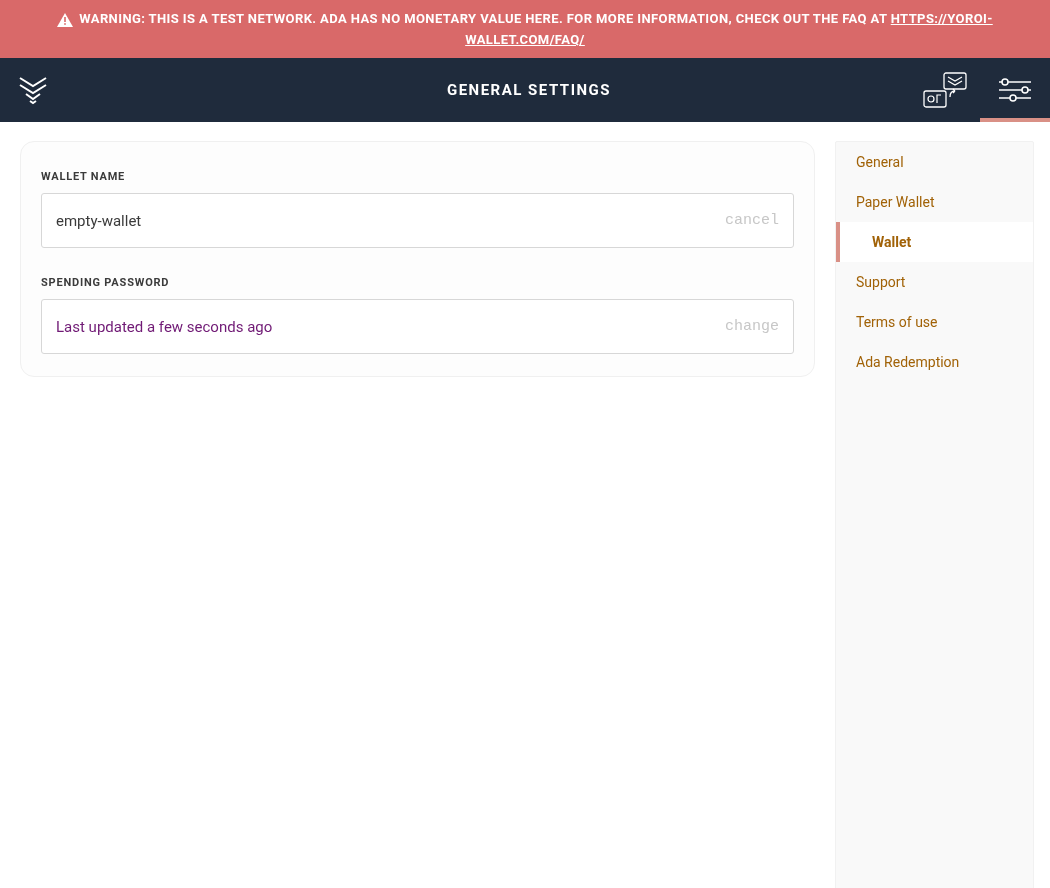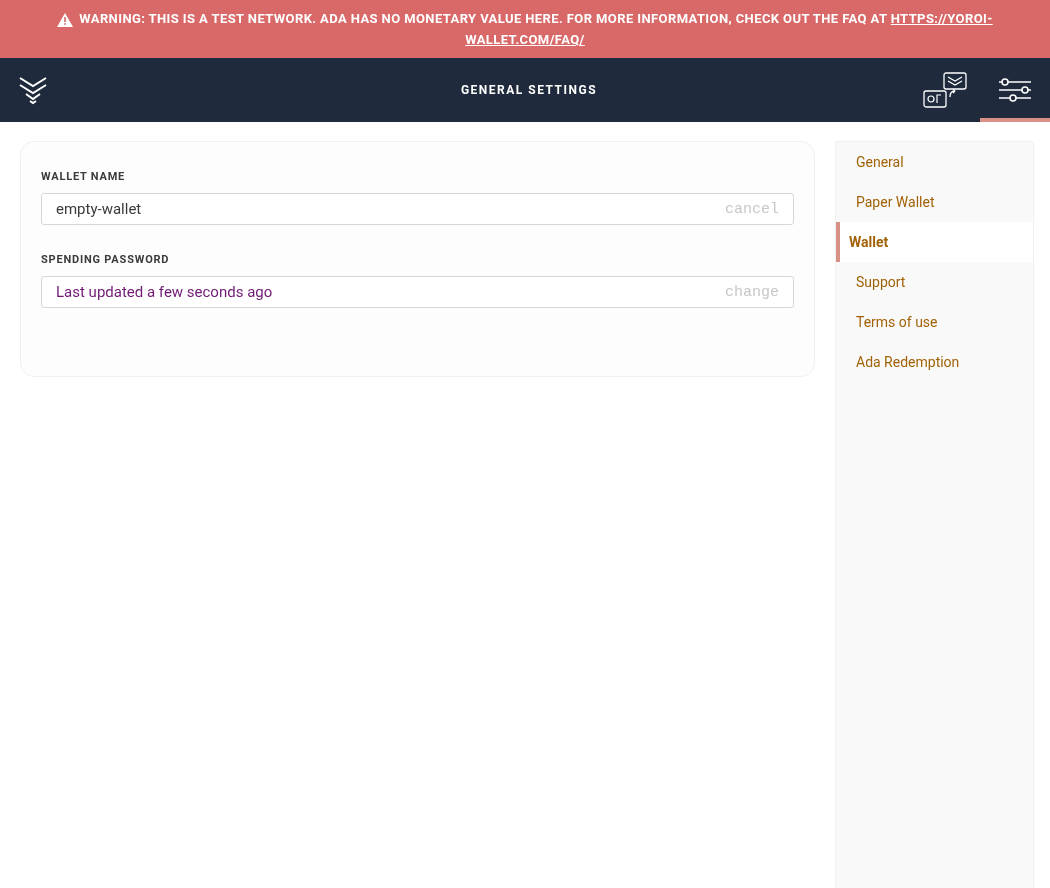--- a/index.html
+++ b/index.html
@@ -8,43 +8,43 @@
     
     .banner { background:#d96969; color:#fff; text-align:center; padding:8px 20px; font-size:13px; font-weight:700; letter-spacing:0.4px; line-height:21px; }
     .banner a { color:#fff; text-decoration:underline; }
     .banner .warn-icon { display:inline-block; vertical-align:middle; margin-right:6px; }
     .banner .warn-icon svg { display:block; }
 
     
     .header { background:#1f2b3c; height:64px; display:flex; align-items:center; position:relative; }
     .header .logo { width:65px; display:flex; justify-content:center; align-items:center; }
     .header .logo svg { display:block; }
-    .header .title { position:absolute; left:8px; right:0; text-align:center; color:#fff; font-size:12px; font-weight:700; letter-spacing:1.5px; text-transform:uppercase; pointer-events:none; }
+    .header .title { position:absolute; left:8px; right:0; text-align:center; color:#fff; font-size:15px; font-weight:700; letter-spacing:1.5px; text-transform:uppercase; pointer-events:none; }
     .header .right { position:absolute; right:0; top:0; height:64px; display:flex; align-items:flex-start; }
     .header .icon-btn { width:70px; height:64px; display:flex; align-items:center; justify-content:center; cursor:pointer; position:relative; }
     .header .icon-btn svg { display:block; }
     .header .icon-btn.active::after { content:""; position:absolute; bottom:0; left:0; right:0; height:4px; background:#d99086; }
 
     
     .page { display:flex; height:calc(888px - 49px - 64px); background:#fff; padding:19px 16px 0 20px; gap:20px; }
 
     
     .card { flex:1; background:#fdfdfd; border:1px solid #f0f0f0; border-radius:14px; padding:28px 20px; height:fit-content; height:236px; }
     .field-label { font-size:11px; font-weight:700; letter-spacing:0.8px; color:#3b3b3b; text-transform:uppercase; margin-bottom:10px; }
-    .field-box { border:1px solid #d7d7d7; border-radius:3px; height:32px; display:flex; align-items:center; padding:0 14px; justify-content:space-between; background:#fff; }
+    .field-box { border:1px solid #d7d7d7; border-radius:3px; height:55px; display:flex; align-items:center; padding:0 14px; justify-content:space-between; background:#fff; }
     .field-box input { border:none; outline:none; font-size:15px; color:#3b3b3b; flex:1; background:transparent; }
     .field-box .static { font-size:15px; color:#701a75; flex:1; }
     .field-box .action { color:#c7c7c7; font-size:15px; cursor:pointer;font-family:Liberation Mono, monospace; }
     .field-group + .field-group { margin-top:28px; }
 
     
     .sidebar { width:199px; background:#f9f9f9; border:1px solid #f1f1f1; border-radius:2px; height:100%; }
     .sidebar ul { list-style:none; }
     .sidebar li { height:40px; display:flex; align-items:center; padding-left:20px; font-size:14px; color:#a16207; cursor:pointer; }
-    .sidebar li.active { background:#fff; border-left:4px solid #d99086; font-weight:700; padding-left:9px; }
+    .sidebar li.active { background:#fff; border-left:4px solid #d99086; font-weight:700; padding-left:32px; }
   </style>
 </head>
 <body>
 
 <div class="banner">
   <span class="warn-icon">
     <svg width="16" height="14" viewBox="0 0 16 14">
         <path d="M8 0 L16 14 L0 14 Z" fill="#fff"></path>
         <rect x="7.2" y="4" width="1.6" height="5" fill="#d96969"></rect>
         <rect x="7.2" y="10.2" width="1.6" height="1.6" fill="#d96969"></rect>

